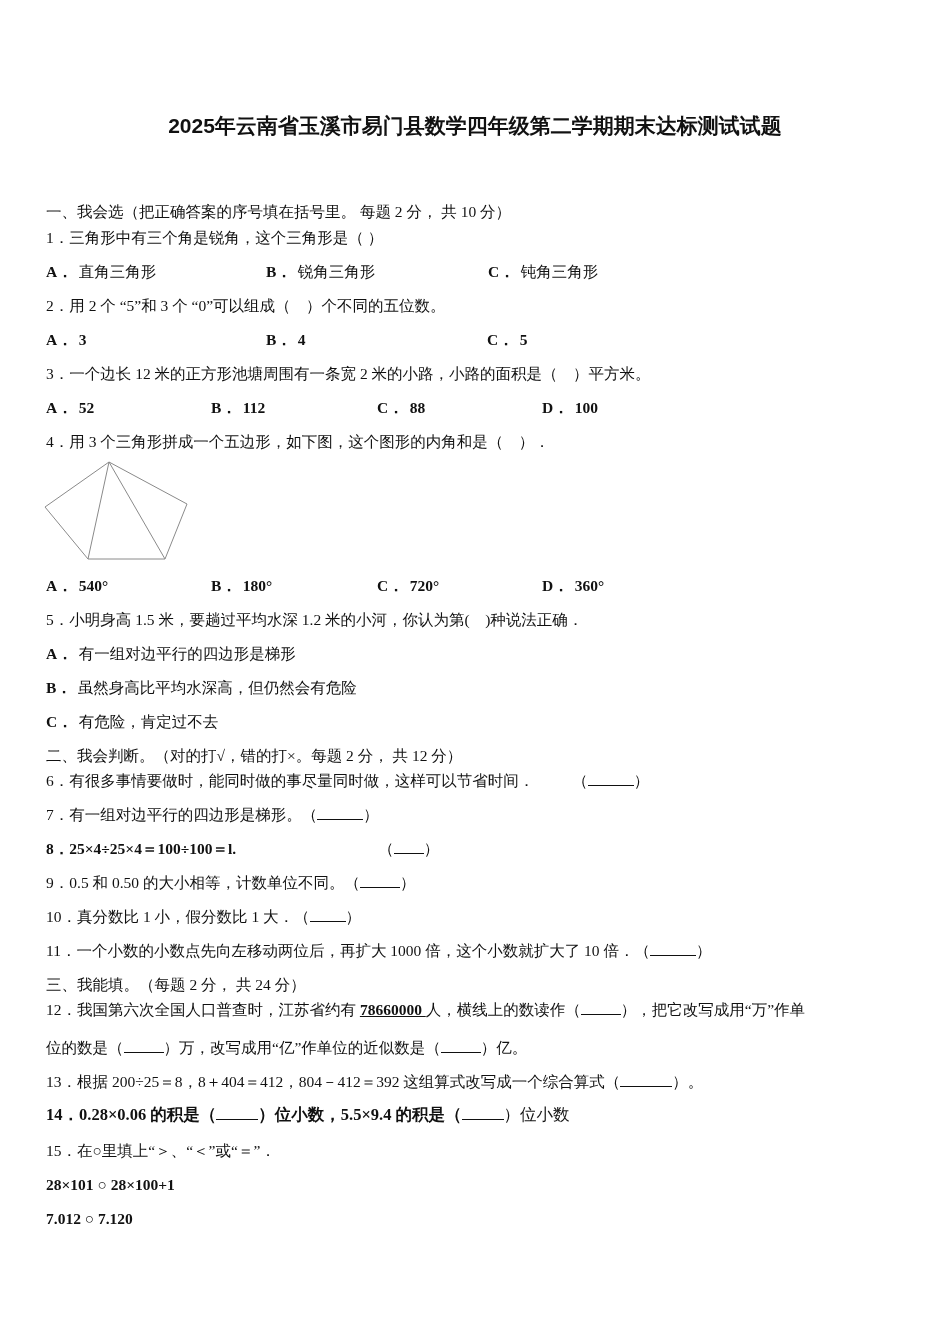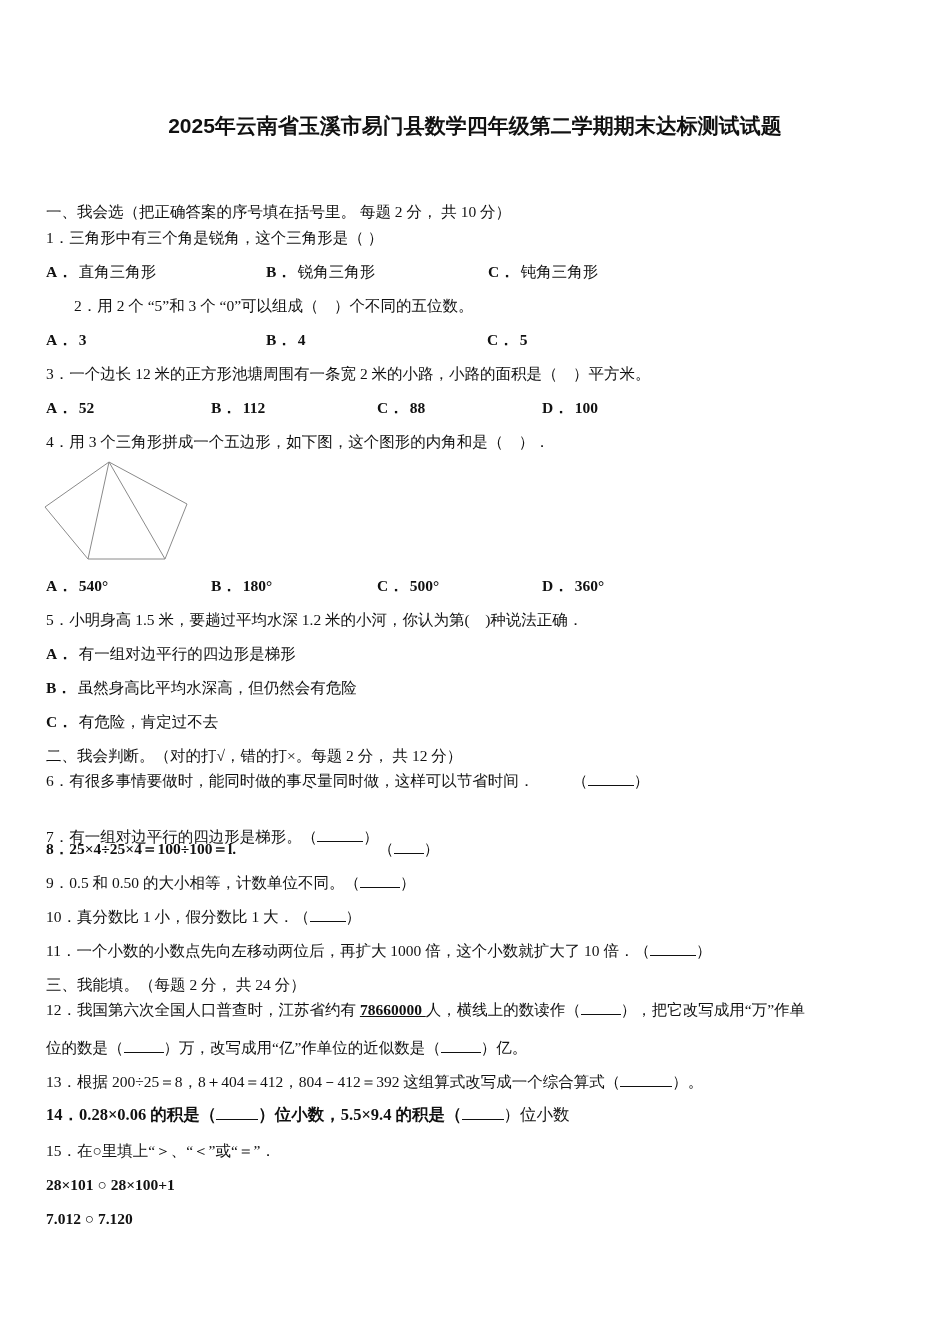--- a/index.html
+++ b/index.html
@@ -28,53 +28,53 @@
 
 <div class="title">2025年云南省玉溪市易门县数学四年级第二学期期末达标测试试题</div>
 
 <div class="line" style="top:202px;">一、我会选（把正确答案的序号填在括号里。 每题 2 分， 共 10 分）</div>
 
 <div class="line" style="top:228px;">1．三角形中有三个角是锐角，这个三角形是（ ）</div>
 <div class="opt" style="left:46px; top:262px;"><span class="lbl">A．</span><span>直角三角形</span></div>
 <div class="opt" style="left:266px; top:262px;"><span class="lbl">B．</span><span>锐角三角形</span></div>
 <div class="opt" style="left:488px; top:262px;"><span class="lbl">C．</span><span>钝角三角形</span></div>
 
-<div class="line" style="top:296px;margin-left:28px;">2．用 2 个 “5”和 3 个 “0”可以组成（　）个不同的五位数。</div>
+<div class="line" style="top:296px;">2．用 2 个 “5”和 3 个 “0”可以组成（　）个不同的五位数。</div>
 <div class="opt num" style="left:46px; top:330px;"><span class="lbl">A．</span><span>3</span></div>
 <div class="opt num" style="left:266px; top:330px;"><span class="lbl">B．</span><span>4</span></div>
 <div class="opt num" style="left:487px; top:330px;"><span class="lbl">C．</span><span>5</span></div>
 
 <div class="line" style="top:364px;">3．一个边长 12 米的正方形池塘周围有一条宽 2 米的小路，小路的面积是（　）平方米。</div>
 <div class="opt num" style="left:46px; top:398px;"><span class="lbl">A．</span><span>52</span></div>
 <div class="opt num" style="left:211px; top:398px;"><span class="lbl">B．</span><span>112</span></div>
 <div class="opt num" style="left:377px; top:398px;"><span class="lbl">C．</span><span>88</span></div>
 <div class="opt num" style="left:542px; top:398px;"><span class="lbl">D．</span><span>100</span></div>
 
 <div class="line" style="top:432px;">4．用 3 个三角形拼成一个五边形，如下图，这个图形的内角和是（　）．</div>
 <svg class="pent" width="160" height="115" viewBox="0 0 160 115">
   <polygon points="69,7 5,52 48,104 125,104 147,49" fill="none" stroke="#8a8a8a" stroke-width="1"></polygon>
   <line x1="69" y1="7" x2="48" y2="104" stroke="#8a8a8a" stroke-width="1"></line>
   <line x1="69" y1="7" x2="125" y2="104" stroke="#8a8a8a" stroke-width="1"></line>
 </svg>
 <div class="opt num" style="left:46px; top:576px;"><span class="lbl">A．</span><span>540°</span></div>
 <div class="opt num" style="left:211px; top:576px;"><span class="lbl">B．</span><span>180°</span></div>
-<div class="opt num" style="left:377px; top:576px;"><span class="lbl">C．</span><span>500°</span></div>
+<div class="opt num" style="left:377px; top:576px;"><span class="lbl">C．</span><span>720°</span></div>
 <div class="opt num" style="left:542px; top:576px;"><span class="lbl">D．</span><span>360°</span></div>
 
 <div class="line" style="top:610px;">5．小明身高 1.5 米，要趟过平均水深 1.2 米的小河，你认为第(　)种说法正确．</div>
 <div class="opt" style="left:46px; top:644px;"><span class="lbl">A．</span><span>有一组对边平行的四边形是梯形</span></div>
 <div class="opt" style="left:46px; top:678px;"><span class="lbl">B．</span><span>虽然身高比平均水深高，但仍然会有危险</span></div>
 <div class="opt" style="left:46px; top:712px;"><span class="lbl">C．</span><span>有危险，肯定过不去</span></div>
 
 <div class="line" style="top:746px;">二、我会判断。（对的打√，错的打×。每题 2 分， 共 12 分）</div>
 
 <div class="line" style="top:771px;">
   <span>6．有很多事情要做时，能同时做的事尽量同时做，这样可以节省时间．</span><span style="display:inline-block;width:38px;"></span><span>（</span><span class="blank" style="width:46px;"></span><span>）</span>
 </div>
-<div class="line" style="top:827px;">
+<div class="line" style="top:805px;">
   <span>7．有一组对边平行的四边形是梯形。</span><span>（</span><span class="blank" style="width:46px;"></span><span>）</span>
 </div>
 <div class="line" style="top:839px;">
   <span class="num">8．25×4÷25×4＝100÷100＝l.</span><span style="display:inline-block;width:142px;"></span><span>（</span><span class="blank" style="width:30px;"></span><span>）</span>
 </div>
 <div class="line" style="top:873px;">
   <span>9．0.5 和 0.50 的大小相等，计数单位不同。</span><span>（</span><span class="blank" style="width:40px;"></span><span>）</span>
 </div>
 <div class="line" style="top:907px;">
   <span>10．真分数比 1 小，假分数比 1 大．</span><span>（</span><span class="blank" style="width:36px;"></span><span>）</span>

